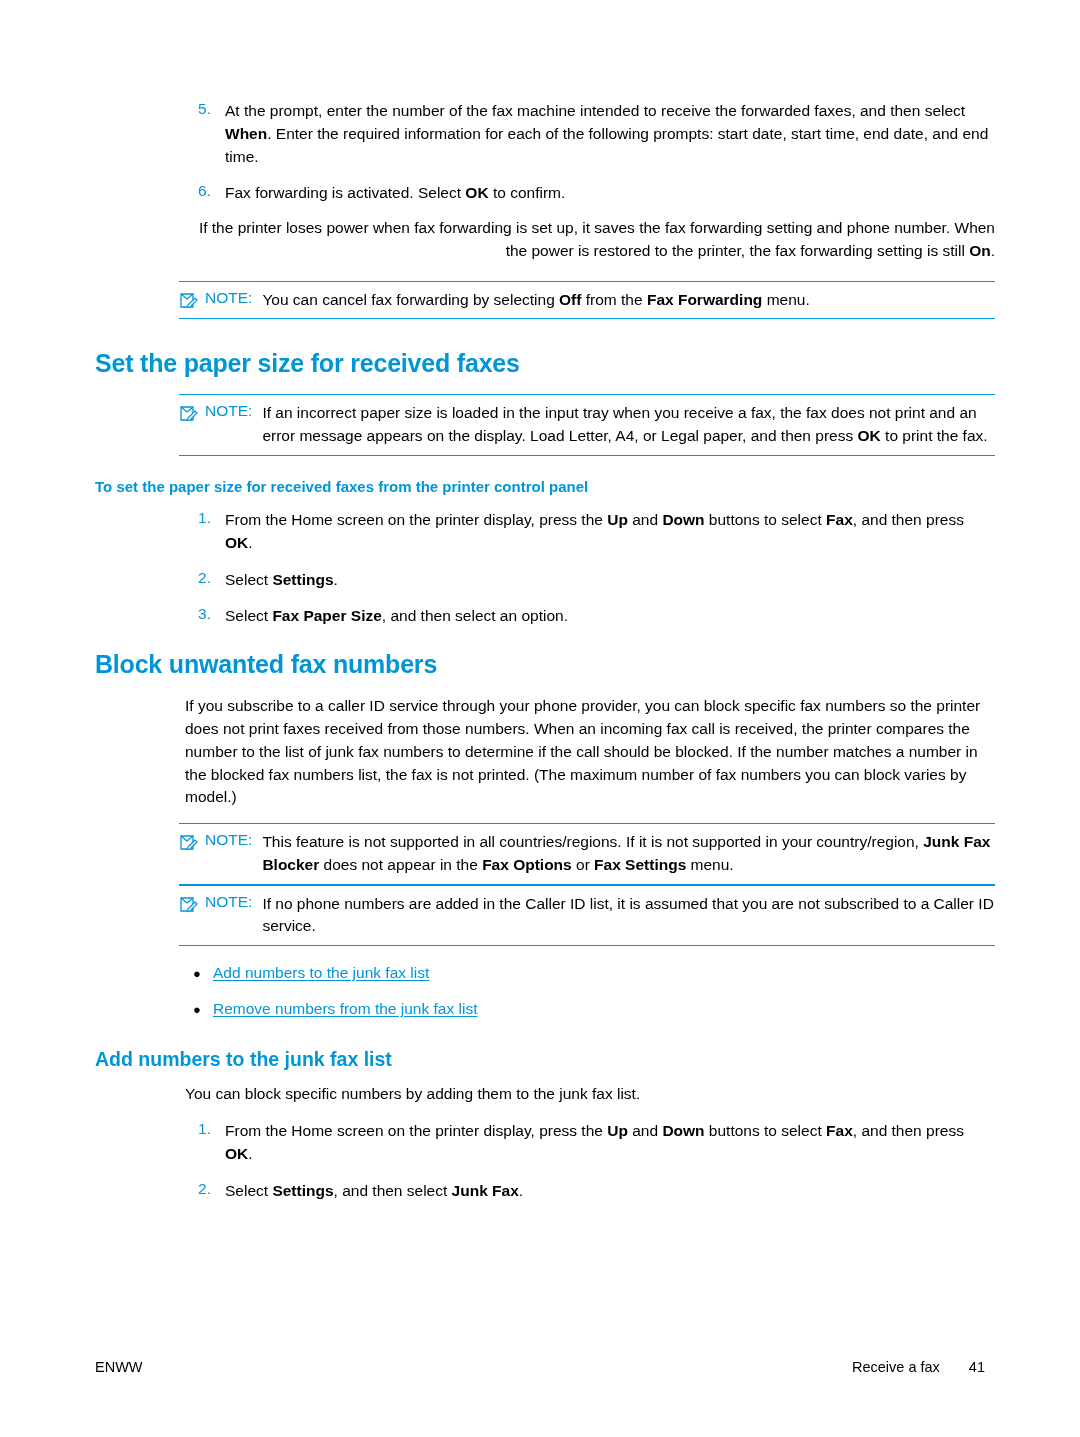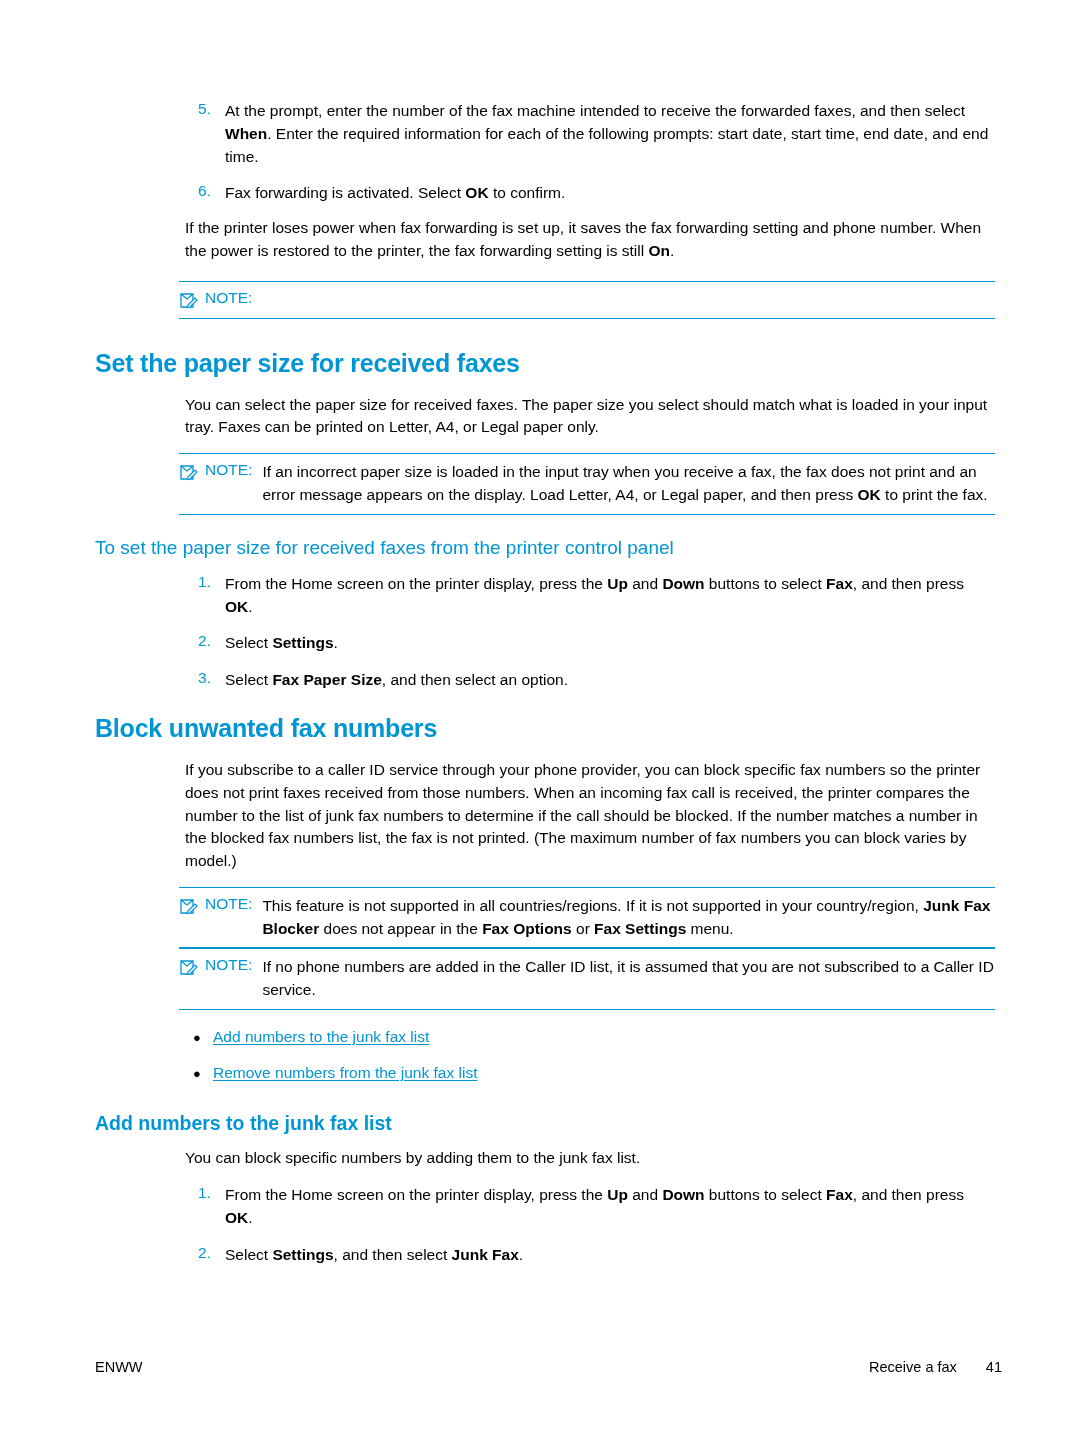--- a/index.html
+++ b/index.html
@@ -94,22 +94,22 @@
     letter-spacing: -0.2px;
   }
   h2.h2 {
     color: #0096d6;
     font-size: 19.5px;
     font-weight: bold;
     margin: 28px 0 12px 0;
   }
   h3.h3 {
     color: #0096d6;
-    font-size: 19px;
-    font-weight: normal;
+    font-size: 15px;
+    font-weight: bold;
     margin: 22px 0 12px 0;
   }
   h4.h4 {
     color: #0096d6;
     font-size: 14.5px;
     font-weight: bold;
     margin: 20px 0 11px 0;
   }
 
   
@@ -132,21 +132,21 @@
     color: #0096d6;
     font-size: 15.5px;
     text-decoration: underline;
     text-underline-offset: 2px;
   }
 
   
   .footer {
     position: absolute;
     left: 95px;
-    right: 78px;
+    right: 95px;
     bottom: 62px;
     display: flex;
     justify-content: space-between;
     align-items: baseline;
     font-size: 14.5px;
   }
   .footer-right {
     display: flex;
     gap: 29px;
   }
@@ -176,38 +176,38 @@
         <div class="oitem">
           <div class="num">5.</div>
           <div class="otext"><span>At the prompt, enter the number of the fax machine intended to receive the forwarded faxes, and then select </span><span style="font-weight: bold;">When</span><span>. Enter the required information for each of the following prompts: start date, start time, end date, and end time.</span></div>
         </div>
         <div class="oitem">
           <div class="num">6.</div>
           <div class="otext"><span>Fax forwarding is activated. Select </span><span style="font-weight: bold;">OK</span><span> to confirm.</span></div>
         </div>
       </div>
 
-    <div class="body-text para-indent" id="para-power" style="margin-top:-2px;margin-bottom:18px;"><span>If the printer loses power when fax forwarding is set up, it saves the fax forwarding setting and phone number. When the power is restored to the printer, the fax forwarding setting is still </span><span style="font-weight: bold;">On</span><span>.</span></div>
+    <div class="body-text para-indent" id="para-power" style="margin-top:-2px;margin-bottom:18px;text-align:right;"><span>If the printer loses power when fax forwarding is set up, it saves the fax forwarding setting and phone number. When the power is restored to the printer, the fax forwarding setting is still </span><span style="font-weight: bold;">On</span><span>.</span></div>
 
     <div class="note indent" style="margin-left:84px;width:816px;">
       <div class="note-inner">
         <div class="note-icon">
           <svg width="20" height="20" viewBox="0 0 20 20">
             <path d="M2 3 L14 3 L14 16 L2 16 Z" fill="none" stroke="#0096d6" stroke-width="1.3"></path>
             <path d="M2 3 L8 8 L14 3" fill="none" stroke="#0096d6" stroke-width="1.3"></path>
             <path d="M9 14 L16 7 L18 9 L11 16 L8.5 16.5 Z" fill="#ffffff" stroke="#0096d6" stroke-width="1.2"></path>
           </svg>
         </div>
         <div class="note-label">NOTE:</div>
+        <div class="note-body" id="note1-body"><span>You can cancel fax forwarding by selecting </span><span style="font-weight: bold;">Off</span><span> from the </span><span style="font-weight: bold;">Fax Forwarding</span><span> menu.</span></div>
       </div>
     </div>
 
     <h1 class="h1">Set the paper size for received faxes</h1>
 
-    <div class="body-text para-indent" id="para-paper" style="margin-bottom:8px;"><span>You can select the paper size for received faxes. The paper size you select should match what is loaded in your input tray. Faxes can be printed on Letter, A4, or Legal paper only.</span></div>
 
     <div class="note" style="margin-left:84px;width:816px;">
       <div class="note-inner">
         <div class="note-icon">
           <svg width="20" height="20" viewBox="0 0 20 20">
             <path d="M2 3 L14 3 L14 16 L2 16 Z" fill="none" stroke="#0096d6" stroke-width="1.3"></path>
             <path d="M2 3 L8 8 L14 3" fill="none" stroke="#0096d6" stroke-width="1.3"></path>
             <path d="M9 14 L16 7 L18 9 L11 16 L8.5 16.5 Z" fill="#ffffff" stroke="#0096d6" stroke-width="1.2"></path>
           </svg>
         </div>

